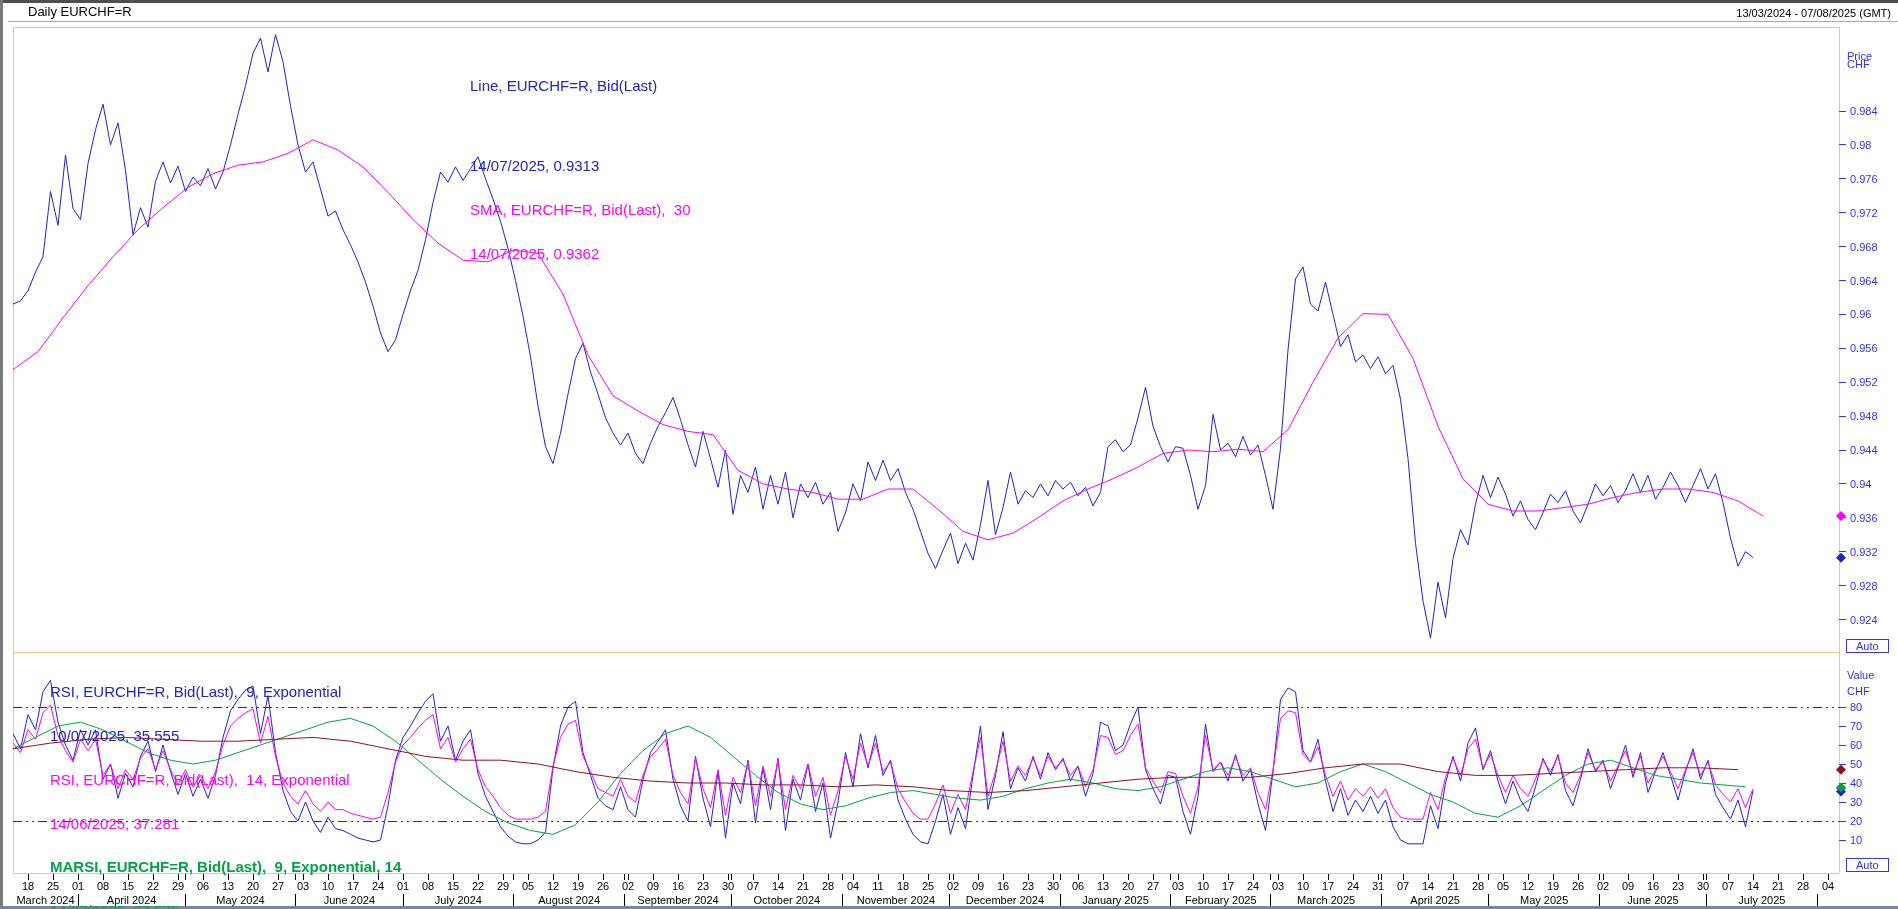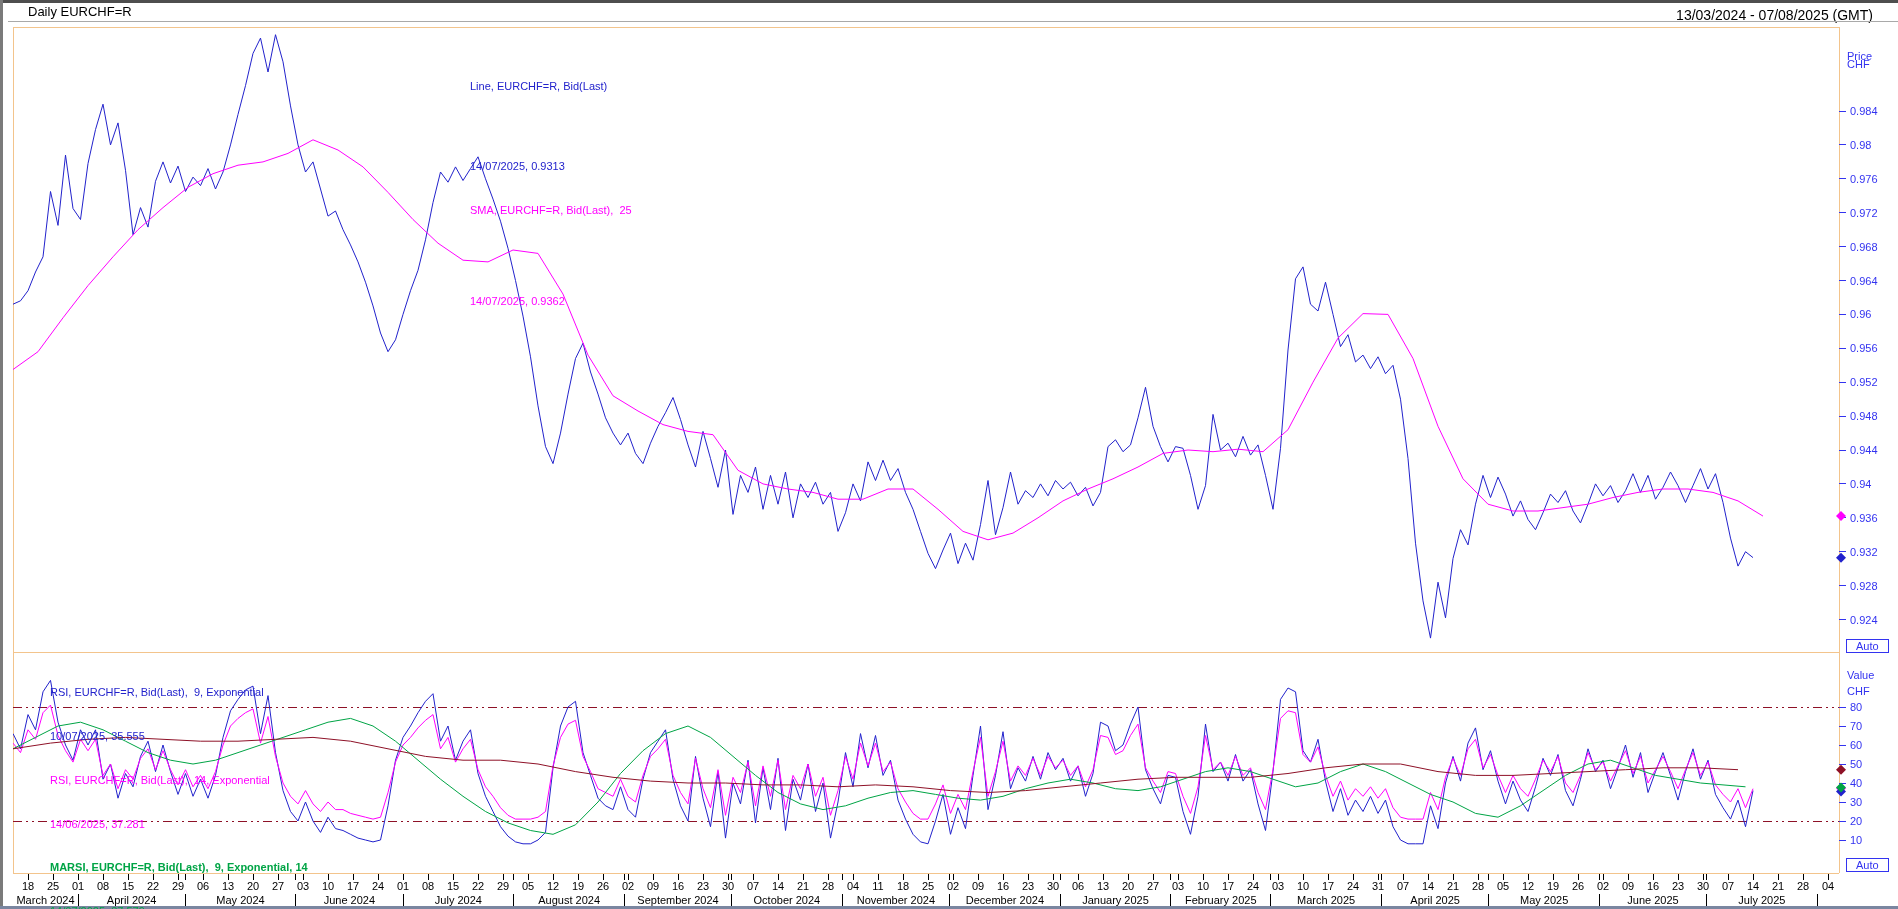--- a/index.html
+++ b/index.html
@@ -1,22 +1,22 @@
 <!DOCTYPE html>
 <html><head>
 <meta charset="utf-8">
 <style>
   html,body{margin:0;padding:0;background:#ffffff;}
   #screen{position:relative;width:1898px;height:909px;background:#ffffff;overflow:hidden;
           font-family:"Liberation Sans", sans-serif;}
   .border{position:absolute;}
   #title{position:absolute;left:28px;top:4px;font-size:13px;color:#000;}
-  #range{position:absolute;right:25px;top:7px;font-size:14px;color:#000;}
+  #range{position:absolute;right:7px;top:7px;font-size:11px;color:#000;}
   #titleDivider{position:absolute;left:8px;top:21px;width:1890px;height:1px;background:#a9a9a9;}
-  .legend{position:absolute;font-size:11px;line-height:14.6px;white-space:pre;}
+  .legend{position:absolute;font-size:15px;line-height:14.6px;white-space:pre;}
   #mainLegend{left:470px;top:50px;}
   #rsiLegend{left:50px;top:656px;}
   .axisTitle{position:absolute;left:1847px;font-size:11px;}
   svg{position:absolute;left:0;top:0;}
   .autoBtn{position:absolute;left:1846px;font-size:11px;line-height:12px;padding:0 9px;
            border:1px solid;background:#fff;cursor:pointer;}
   text{font-family:"Liberation Sans", sans-serif;}
 </style>
 </head>
 <body>
@@ -301,22 +301,22 @@
       <text x="1653" y="904" fill="#000" font-size="11" text-anchor="middle">June 2025</text>
       <line x1="1706.5" y1="874" x2="1706.5" y2="880" stroke="#000" stroke-width="1" shape-rendering="crispEdges"></line>
       <line x1="1706.5" y1="894" x2="1706.5" y2="906" stroke="#000" stroke-width="1" shape-rendering="crispEdges"></line>
       <text x="1761.875" y="904" fill="#000" font-size="11" text-anchor="middle">July 2025</text>
       <line x1="1817.2499999999998" y1="894" x2="1817.2499999999998" y2="906" stroke="#000" stroke-width="1" shape-rendering="crispEdges"></line>
     </svg>
 
   <div id="mainLegend" class="legend">
     <div style="color: rgb(34, 34, 204);">Line, EURCHF=R, Bid(Last)</div>
     <div style="color: rgb(34, 34, 204); margin-top: 36px;">14/07/2025, 0.9313</div>
-    <div style="color: rgb(255, 0, 255);">SMA, EURCHF=R, Bid(Last),  25</div>
-    <div style="color: rgb(255, 0, 255); margin-top: 47px;">14/07/2025, 0.9362</div>
+    <div style="color: rgb(255, 0, 255);">SMA, EURCHF=R, Bid(Last),  30</div>
+    <div style="color: rgb(255, 0, 255);">14/07/2025, 0.9362</div>
   </div>
 
   <div id="rsiLegend" class="legend">
     <div style="color: rgb(34, 34, 204);">RSI, EURCHF=R, Bid(Last),  9, Exponential</div>
     <div style="color: rgb(34, 34, 204);">10/07/2025, 35.555</div>
     <div style="color: rgb(255, 0, 255);">RSI, EURCHF=R, Bid(Last),  14, Exponential</div>
     <div style="color: rgb(255, 0, 255);">14/06/2025, 37.281</div>
     <div style="color: rgb(0, 164, 69); font-weight: bold;">MARSI, EURCHF=R, Bid(Last),  9, Exponential, 14</div>
     <div style="color: rgb(0, 164, 69);">14/07/2025, 37.579</div>
     

